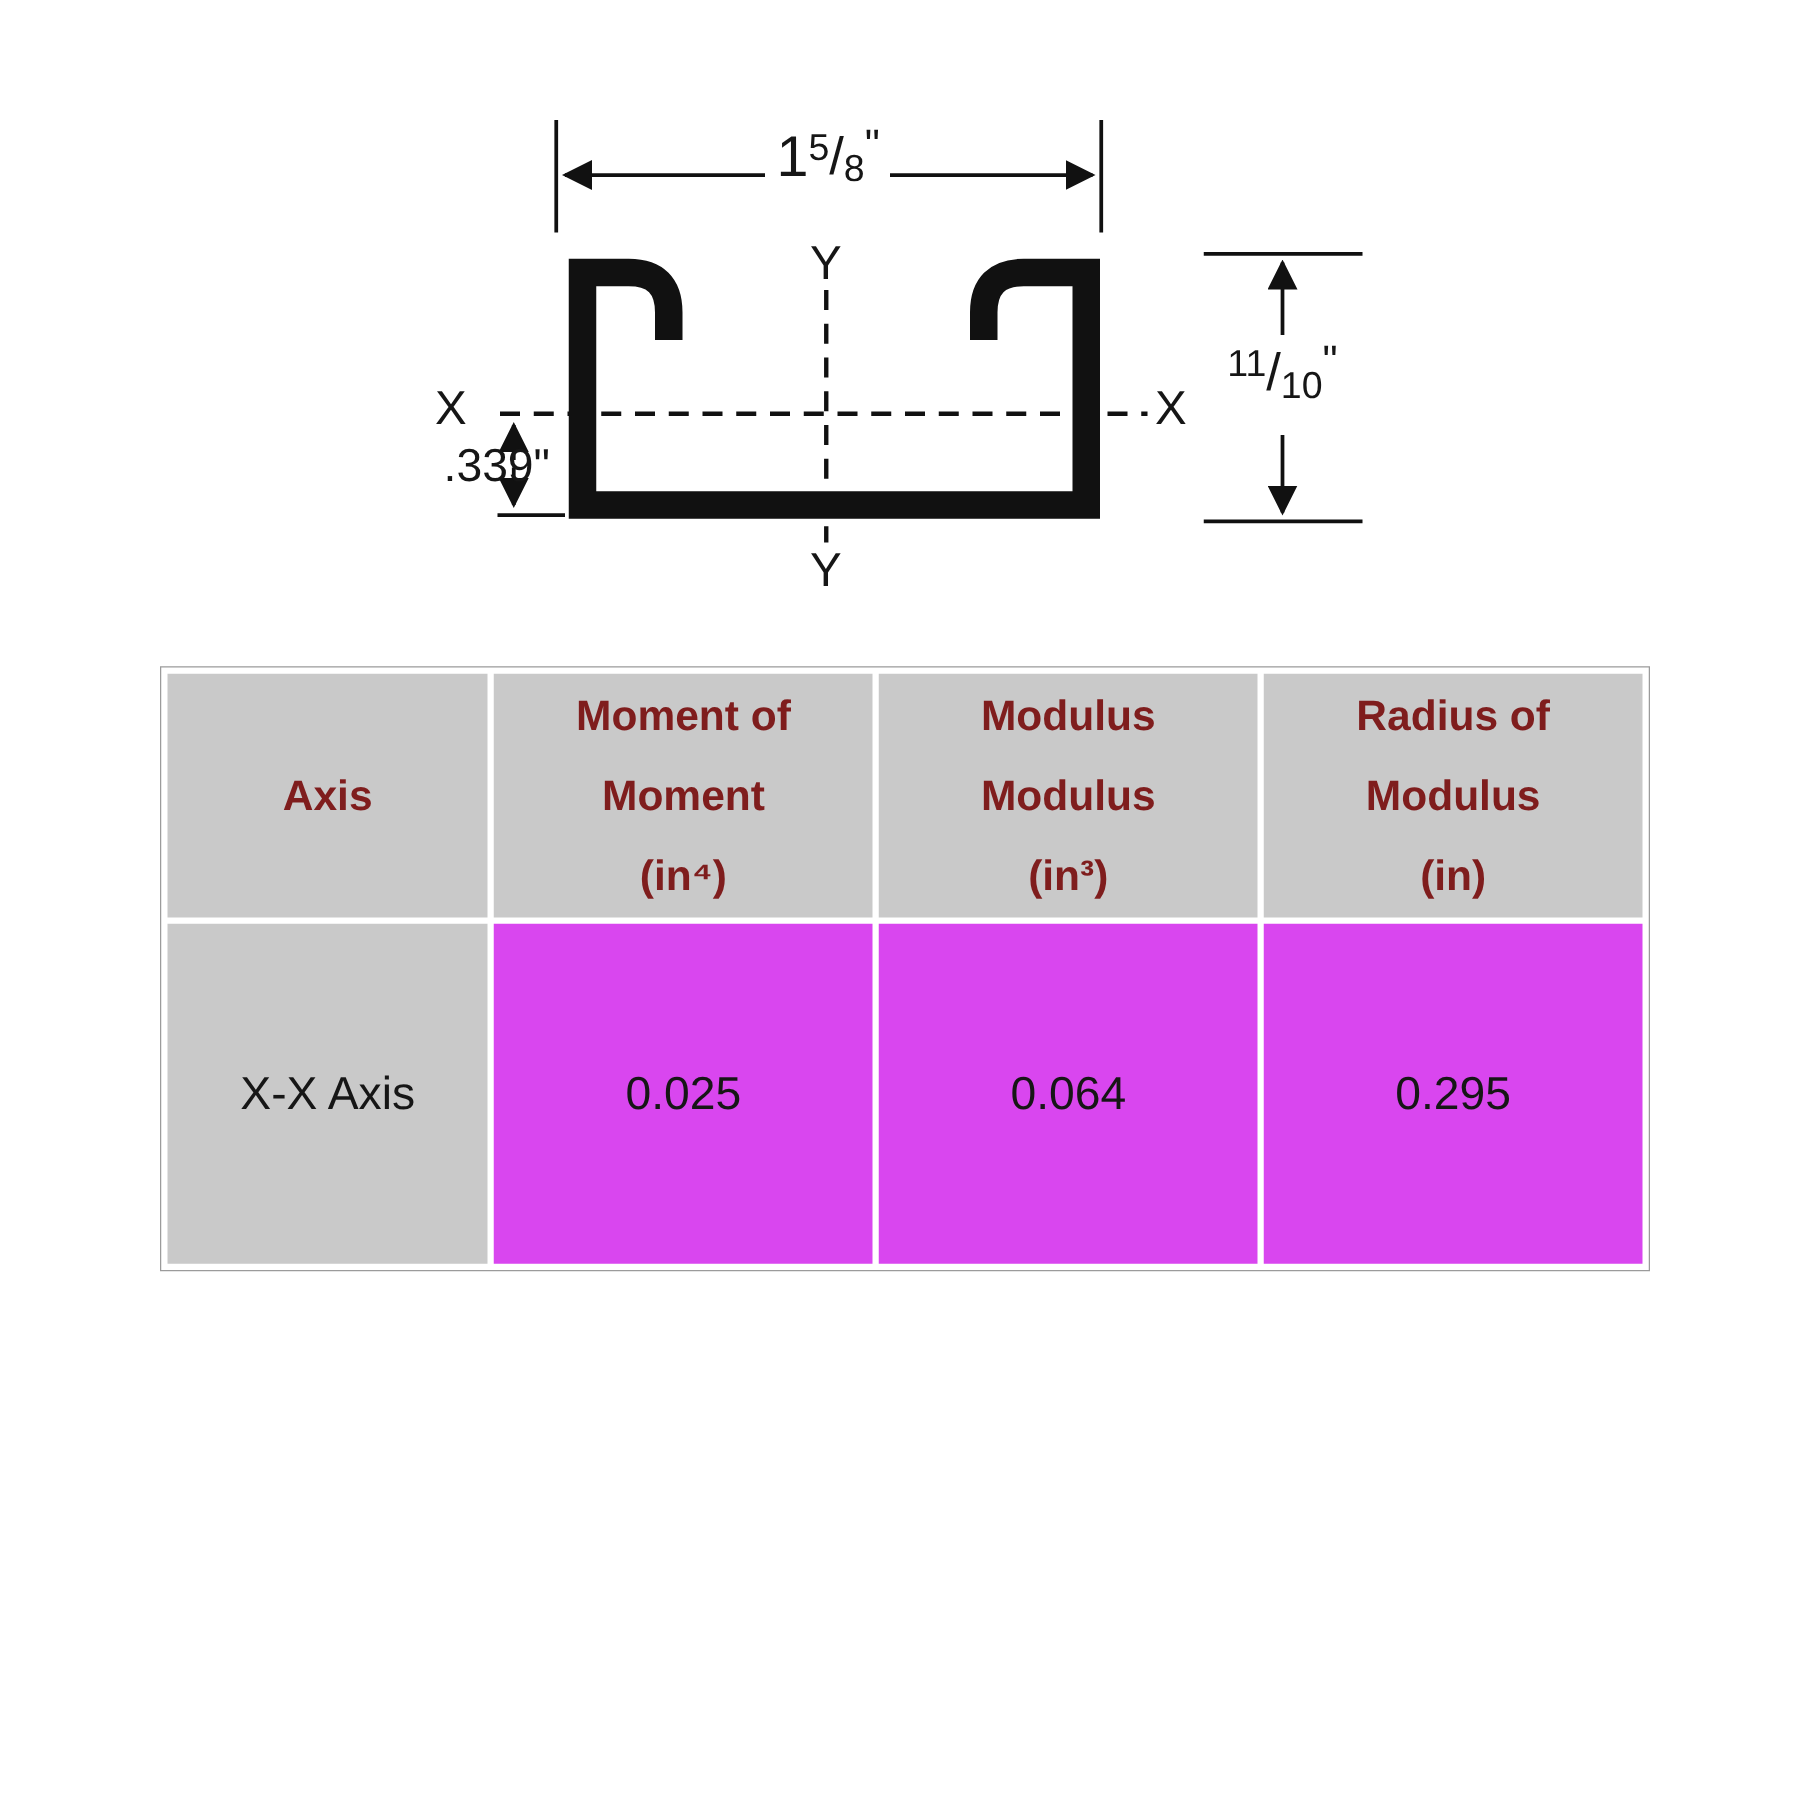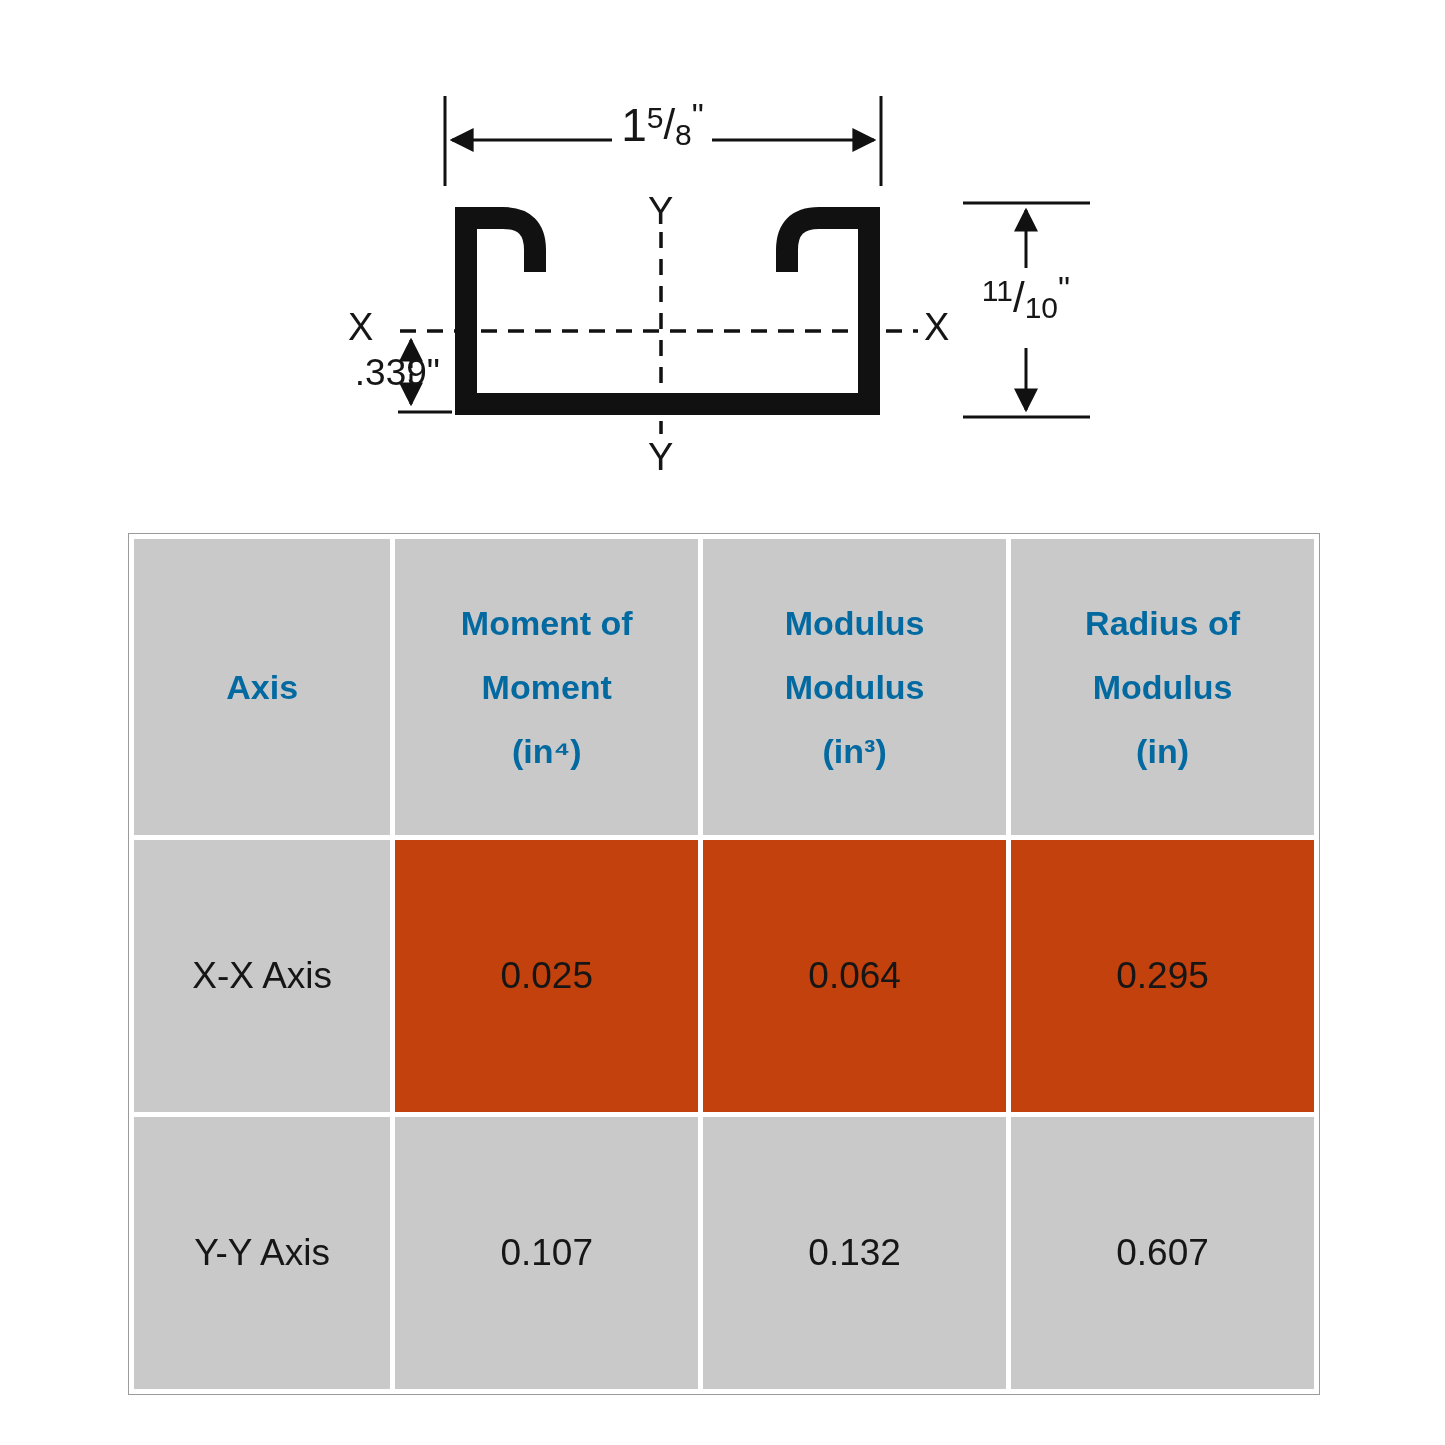--- a/index.html
+++ b/index.html
@@ -68,26 +68,26 @@
     border-collapse: separate;
     border-spacing: 5px;
     table-layout: fixed;
   }
   .props th, .props td {
     text-align: center;
     vertical-align: middle;
     padding: 0;
   }
   .gray  { background: #c9c9c9; }
-  .white { background: #c2410c; }
+  .white { background: #d946ef; }
   .props thead th {
-    height: 296px;
+    height: 195px;
     font-weight: 700;
     font-size: 34px;
-    color: #0369a1;
+    color: #7f1d1d;
   }
   .props tbody td {
     height: 272px;
     font-size: 37px;
     font-weight: 400;
     color: #161616;
   }
   .hline { line-height: 64px; }
 </style>
 </head>
@@ -173,21 +173,15 @@
         </th>
       </tr>
     </thead>
     <tbody>
       <tr>
         <td class="gray">X-X Axis</td>
         <td class="white">0.025</td>
         <td class="white">0.064</td>
         <td class="white">0.295</td>
       </tr>
-      <tr>
-        <td class="gray">Y-Y Axis</td>
-        <td class="gray">0.107</td>
-        <td class="gray">0.132</td>
-        <td class="gray">0.607</td>
-      </tr>
     </tbody>
   </table>
 </div>
 
 </body></html>

